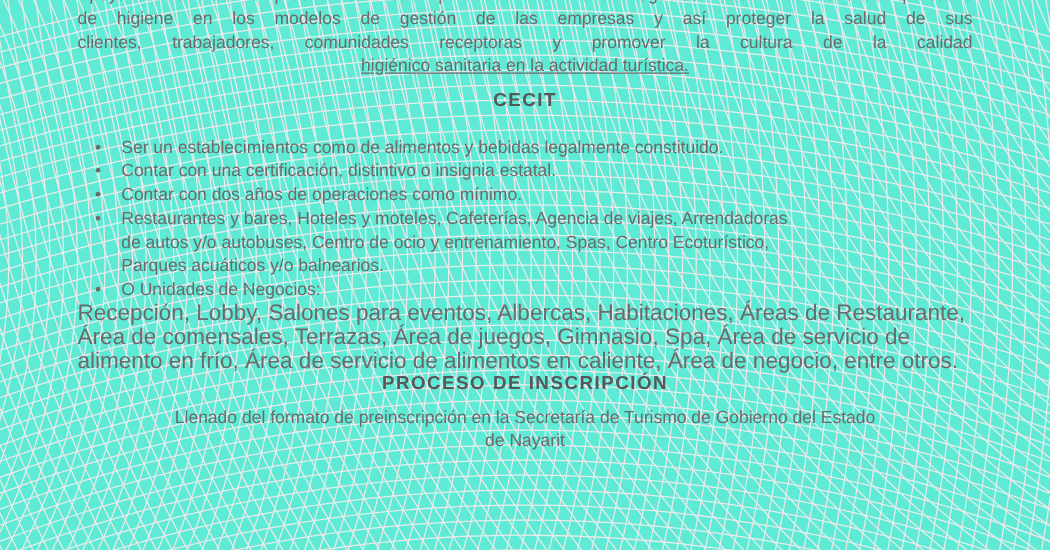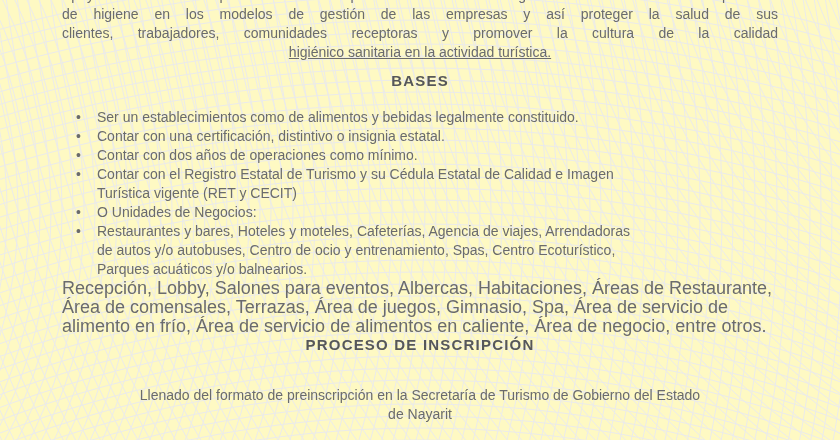--- a/index.html
+++ b/index.html
@@ -1,20 +1,20 @@
 <!DOCTYPE html>
 <html><head>
 <meta charset="utf-8">
 <style>
   html,body{margin:0;padding:0;background:#ffffff;}
   .page{
     position:relative;
     width:840px;height:440px;
     overflow:hidden;
-    background:#fef9c3;
+    background:#5eead4;
     font-family:"Liberation Sans",sans-serif;
     color:#6a6b6d;
   }
   #waves{position:absolute;left:0;top:0;width:840px;height:440px;}
   .content{position:relative;padding:0 62px;}
   .intro{margin:-14px 0 0 0;font-size:14px;line-height:19px;}
   .jline{display:block;text-align:justify;text-align-last:justify;}
   .jline.last{text-align-last:center;text-decoration:underline;}
   h2.heading{
     margin:10px 0 0 0;
@@ -31,21 +31,21 @@
     white-space:pre-line;
   }
   ul.bases-list li::before{
     content:"\2022";
     position:absolute;left:14px;top:0;
     color:#6a6b6d;
   }
   .units{margin:0;font-size:18px;line-height:19px;white-space:pre-line;}
   h2.heading.inscription{margin-top:0;}
   .step{
-    margin:32px 0 0 0;
+    margin:8px 0 0 0;
     font-size:14px;line-height:19px;
     text-align:center;white-space:pre-line;
   }
 </style>
 </head>
 <body>
 
 <div class="page">
 
   <svg id="waves" viewBox="0 0 840 440" xmlns="http://www.w3.org/2000/svg">
@@ -291,32 +291,30 @@
 
   <div class="content">
 
     <p class="intro">
       <span class="jline">Apoyando a las empresas turísticas para conducir sus negocios hacia las buenas prácticas</span>
       <span class="jline">de higiene en los modelos de gestión de las empresas y así proteger la salud de sus</span>
       <span class="jline">clientes, trabajadores, comunidades receptoras y promover la cultura de la calidad</span>
       <span class="jline last">higiénico sanitaria en la actividad turística.</span>
     </p>
 
-    <h2 class="heading">BASES</h2>
+    <h2 class="heading">CECIT</h2>
 
     <ul class="bases-list">
       <li>Ser un establecimientos como de alimentos y bebidas legalmente constituido.</li>
       <li>Contar con una certificación, distintivo o insignia estatal.</li>
       <li>Contar con dos años de operaciones como mínimo.</li>
-      <li>Contar con el Registro Estatal de Turismo y su Cédula Estatal de Calidad e Imagen
-Turística vigente (RET y CECIT)</li>
-      <li>O Unidades de Negocios:</li>
       <li>Restaurantes y bares, Hoteles y moteles, Cafeterías, Agencia de viajes, Arrendadoras
 de autos y/o autobuses, Centro de ocio y entrenamiento, Spas, Centro Ecoturístico,
 Parques acuáticos y/o balnearios.</li>
+      <li>O Unidades de Negocios:</li>
     </ul>
 
     <p class="units">Recepción, Lobby, Salones para eventos, Albercas, Habitaciones, Áreas de Restaurante,
 Área de comensales, Terrazas, Área de juegos, Gimnasio, Spa, Área de servicio de
 alimento en frío, Área de servicio de alimentos en caliente, Área de negocio, entre otros.</p>
 
     <h2 class="heading inscription">PROCESO DE INSCRIPCIÓN</h2>
 
     <p class="step">Llenado del formato de preinscripción en la Secretaría de Turismo de Gobierno del Estado
 de Nayarit</p>

